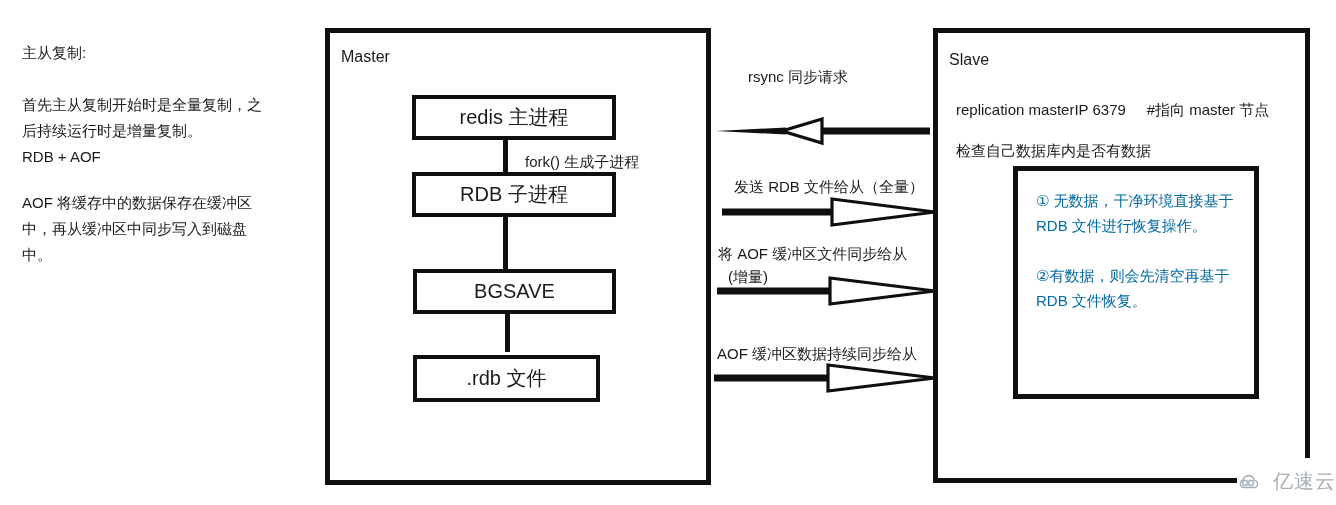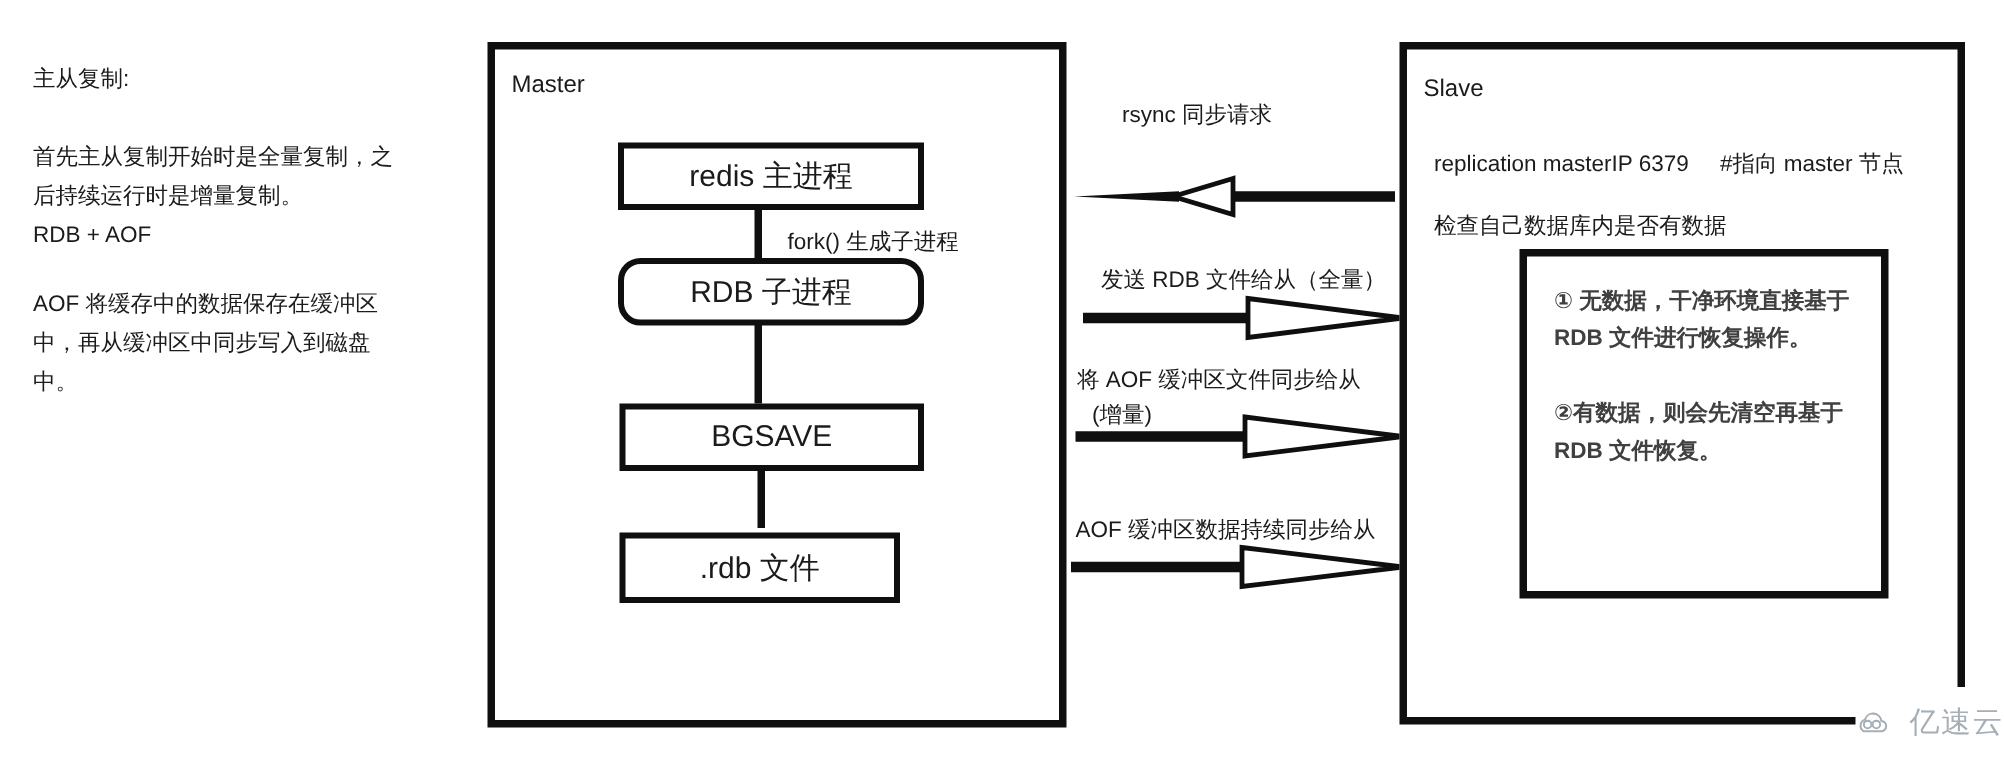--- a/index.html
+++ b/index.html
@@ -51,23 +51,22 @@
     background: #0f0f0f;
   }
   .arrow-svg { position: absolute; overflow: visible; }
   .note-box {
     position: absolute;
     border: 5px solid #0f0f0f;
     background: #ffffff;
     padding: 17px 14px 0 18px;
     font-size: 15px;
     line-height: 25px;
-    color: #404040;
+    color: #0369a1;
     white-space: pre-line;
-    font-weight: bold;
   }
   .watermark {
     position: absolute;
     left: 1237px;
     top: 458px;
     width: 99px;
     height: 47px;
     background: #ffffff;
     display: flex;
     align-items: center;
@@ -97,21 +96,21 @@
 
   <div class="outer-box" style="left:325px; top:28px; width:386px; height:457px;"></div>
   <div class="box-title" style="left:341px; top:48px;">Master</div>
 
   <div class="flow-node" style="left:412px; top:95px; width:204px; height:45px;">
     <span>redis 主进程</span>
   </div>
   <div class="connector" style="left:503px; top:139px; height:34px;"></div>
   <div class="txt" style="left:525px; top:149px; white-space:nowrap;">fork() 生成子进程</div>
 
-  <div class="flow-node" style="left:412px; top:172px; width:204px; height:45px;border-radius:15px;">
+  <div class="flow-node" style="left:412px; top:172px; width:204px; height:45px;">
     <span>RDB 子进程</span>
   </div>
   <div class="connector" style="left:503px; top:216px; height:54px;"></div>
 
   <div class="flow-node" style="left:413px; top:269px; width:203px; height:45px;">
     <span>BGSAVE</span>
   </div>
   <div class="connector" style="left:505px; top:313px; height:39px;"></div>
 
   <div class="flow-node" style="left:413px; top:355px; width:187px; height:47px;">

